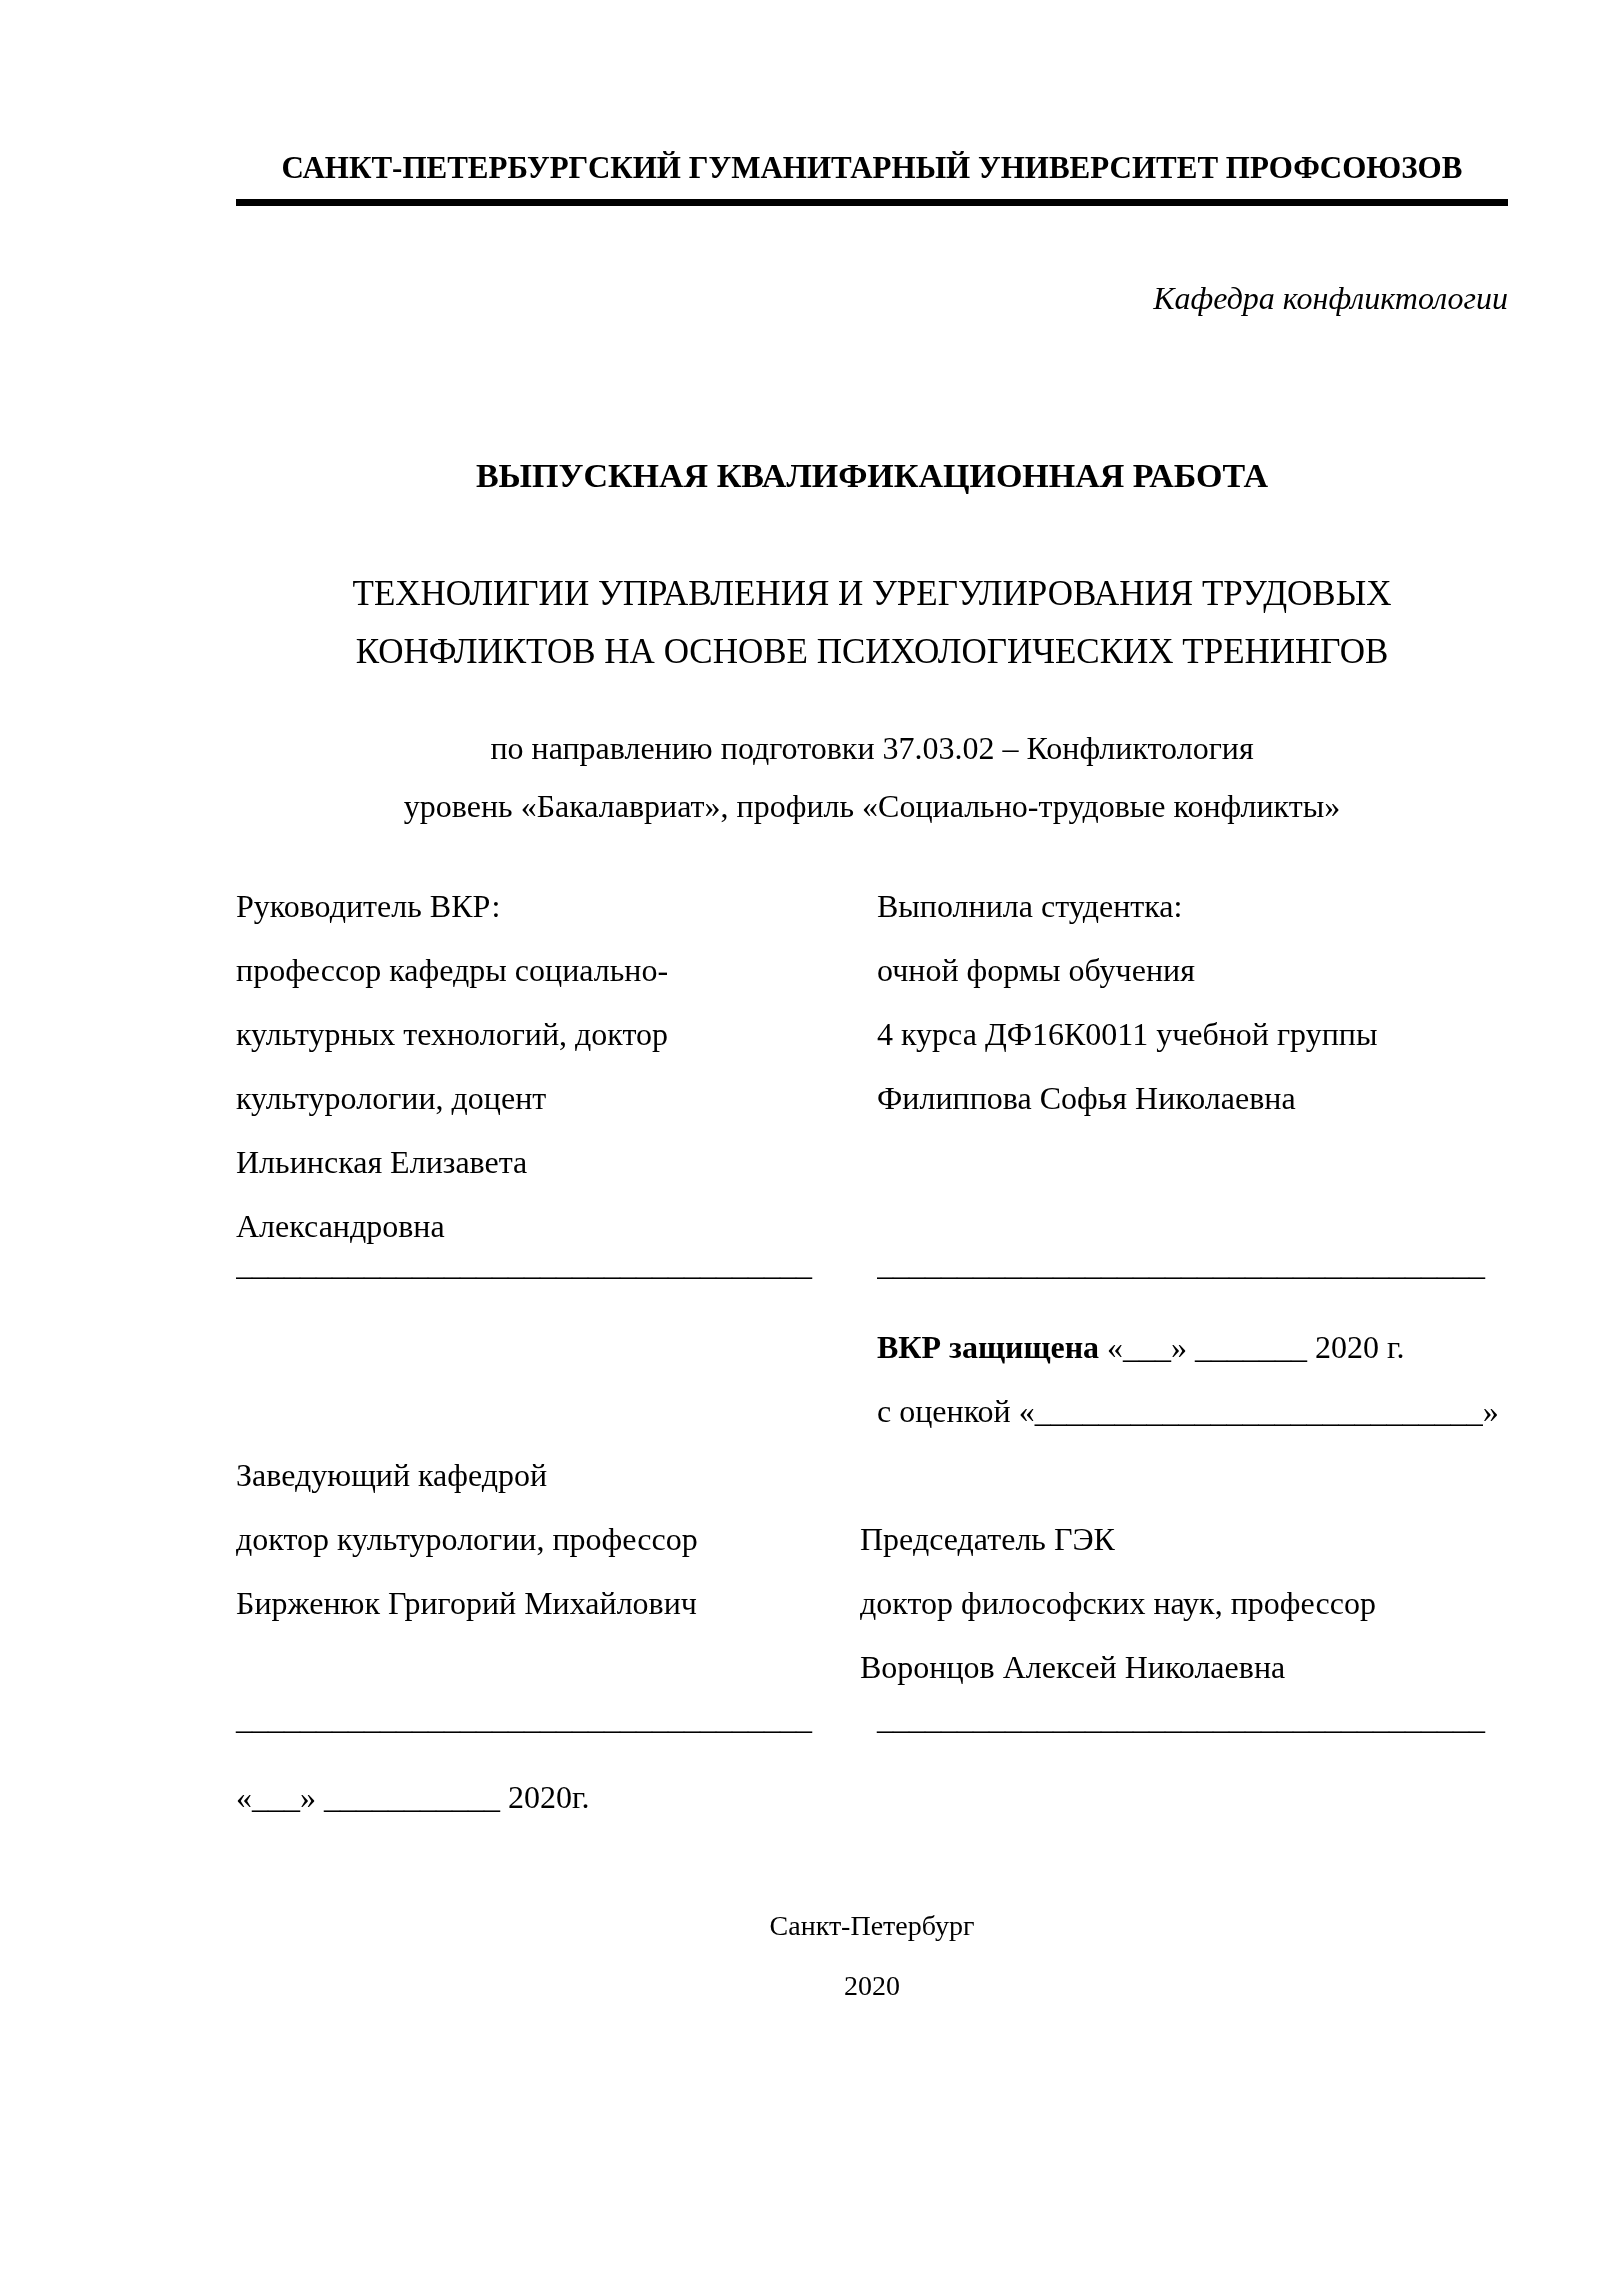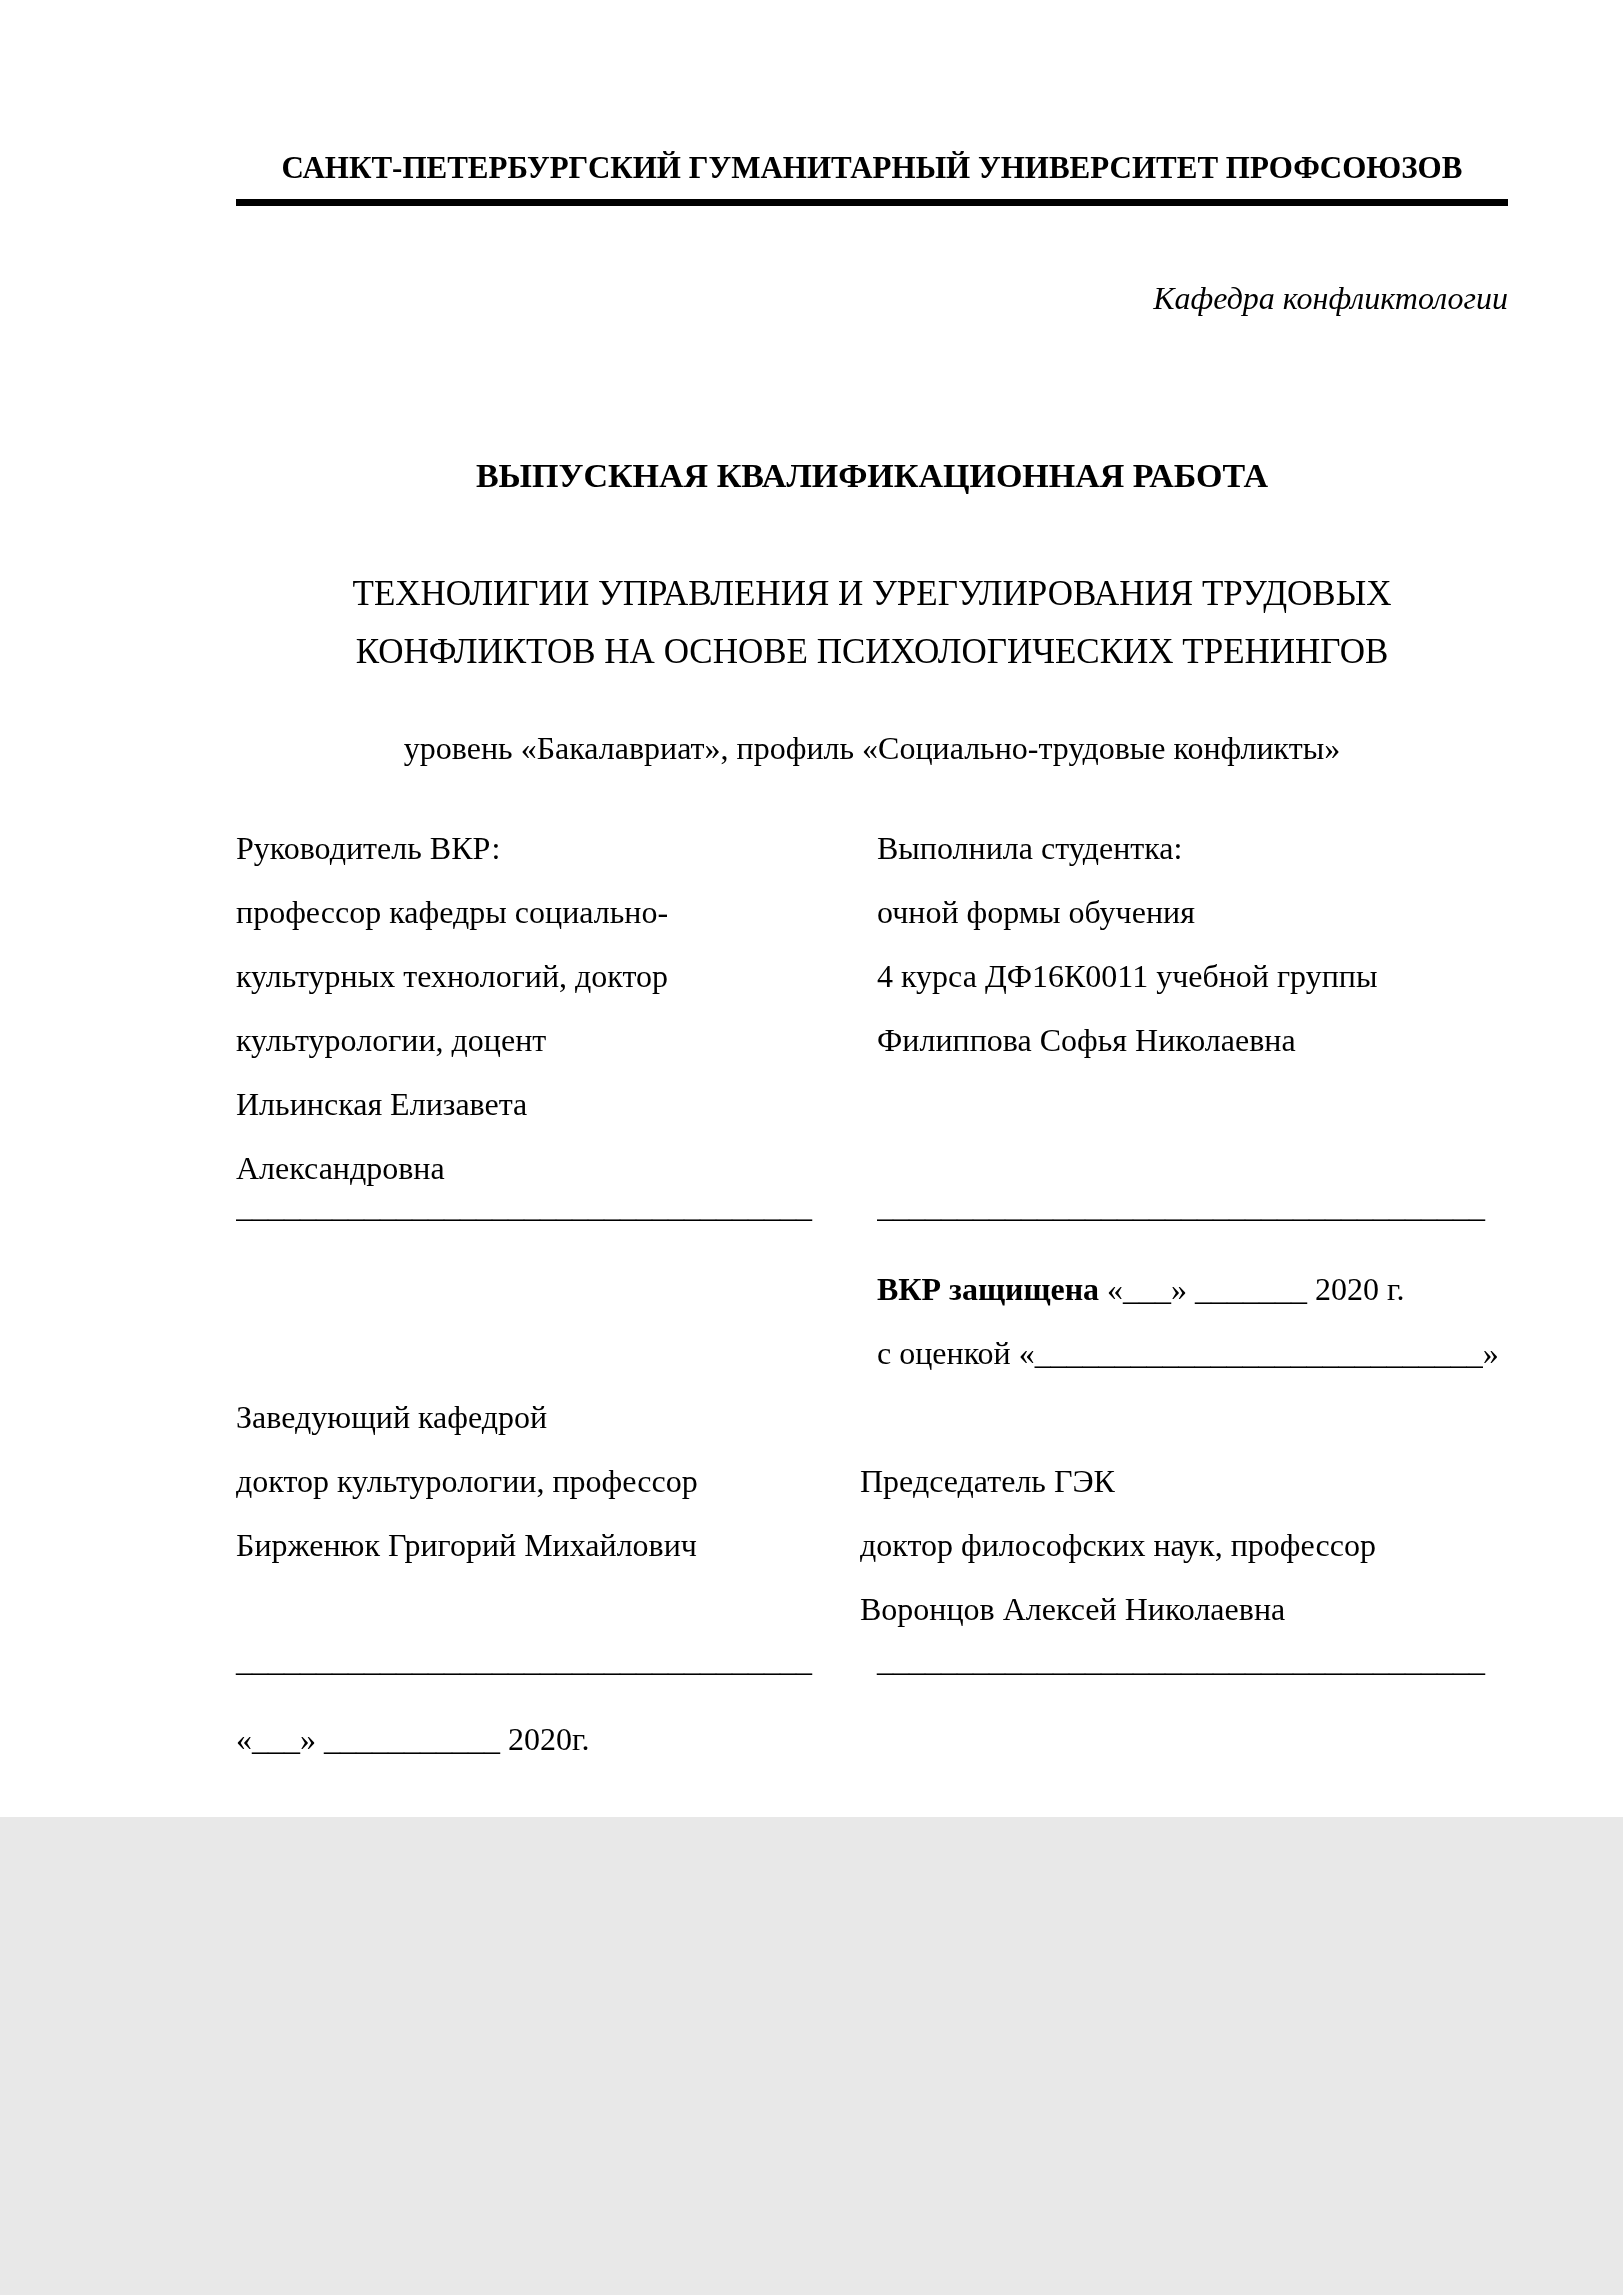--- a/index.html
+++ b/index.html
@@ -1,19 +1,19 @@
 <!DOCTYPE html>
 <html style="font-size:12.6px"><head>
 <meta charset="utf-8">
 <style>
   html, body { margin: 0; padding: 0; background: #e8e8e8; }
   .page {
     position: relative;
     width: 1623px;
-    height: 1817px;
+    height: 2295px;
     background: #ffffff;
     margin: 0 auto;
     font-family: "Liberation Serif", "DejaVu Serif", serif;
     color: #000;
     overflow: hidden;
   }
   .content {
     margin-left: 236px;
     width: 1272px;
   }
@@ -112,20 +112,21 @@
     <div class="dept">Кафедра конфликтологии</div>
 
     <div class="worktype">ВЫПУСКНАЯ КВАЛИФИКАЦИОННАЯ РАБОТА</div>
 
     <div class="title">
       <div>ТЕХНОЛИГИИ УПРАВЛЕНИЯ И УРЕГУЛИРОВАНИЯ ТРУДОВЫХ</div>
       <div>КОНФЛИКТОВ НА ОСНОВЕ ПСИХОЛОГИЧЕСКИХ ТРЕНИНГОВ</div>
     </div>
 
     <div class="subtitle">
+      <div>по направлению подготовки 37.03.02 – Конфликтология</div>
       <div>уровень «Бакалавриат», профиль «Социально-трудовые конфликты»</div>
     </div>
 
     <div class="cols cols-main">
       <div>
         <div class="ln">Руководитель ВКР:</div>
         <div class="ln">профессор кафедры социально-</div>
         <div class="ln">культурных технологий, доктор</div>
         <div class="ln">культурологии, доцент</div>
         <div class="ln">Ильинская Елизавета</div>

